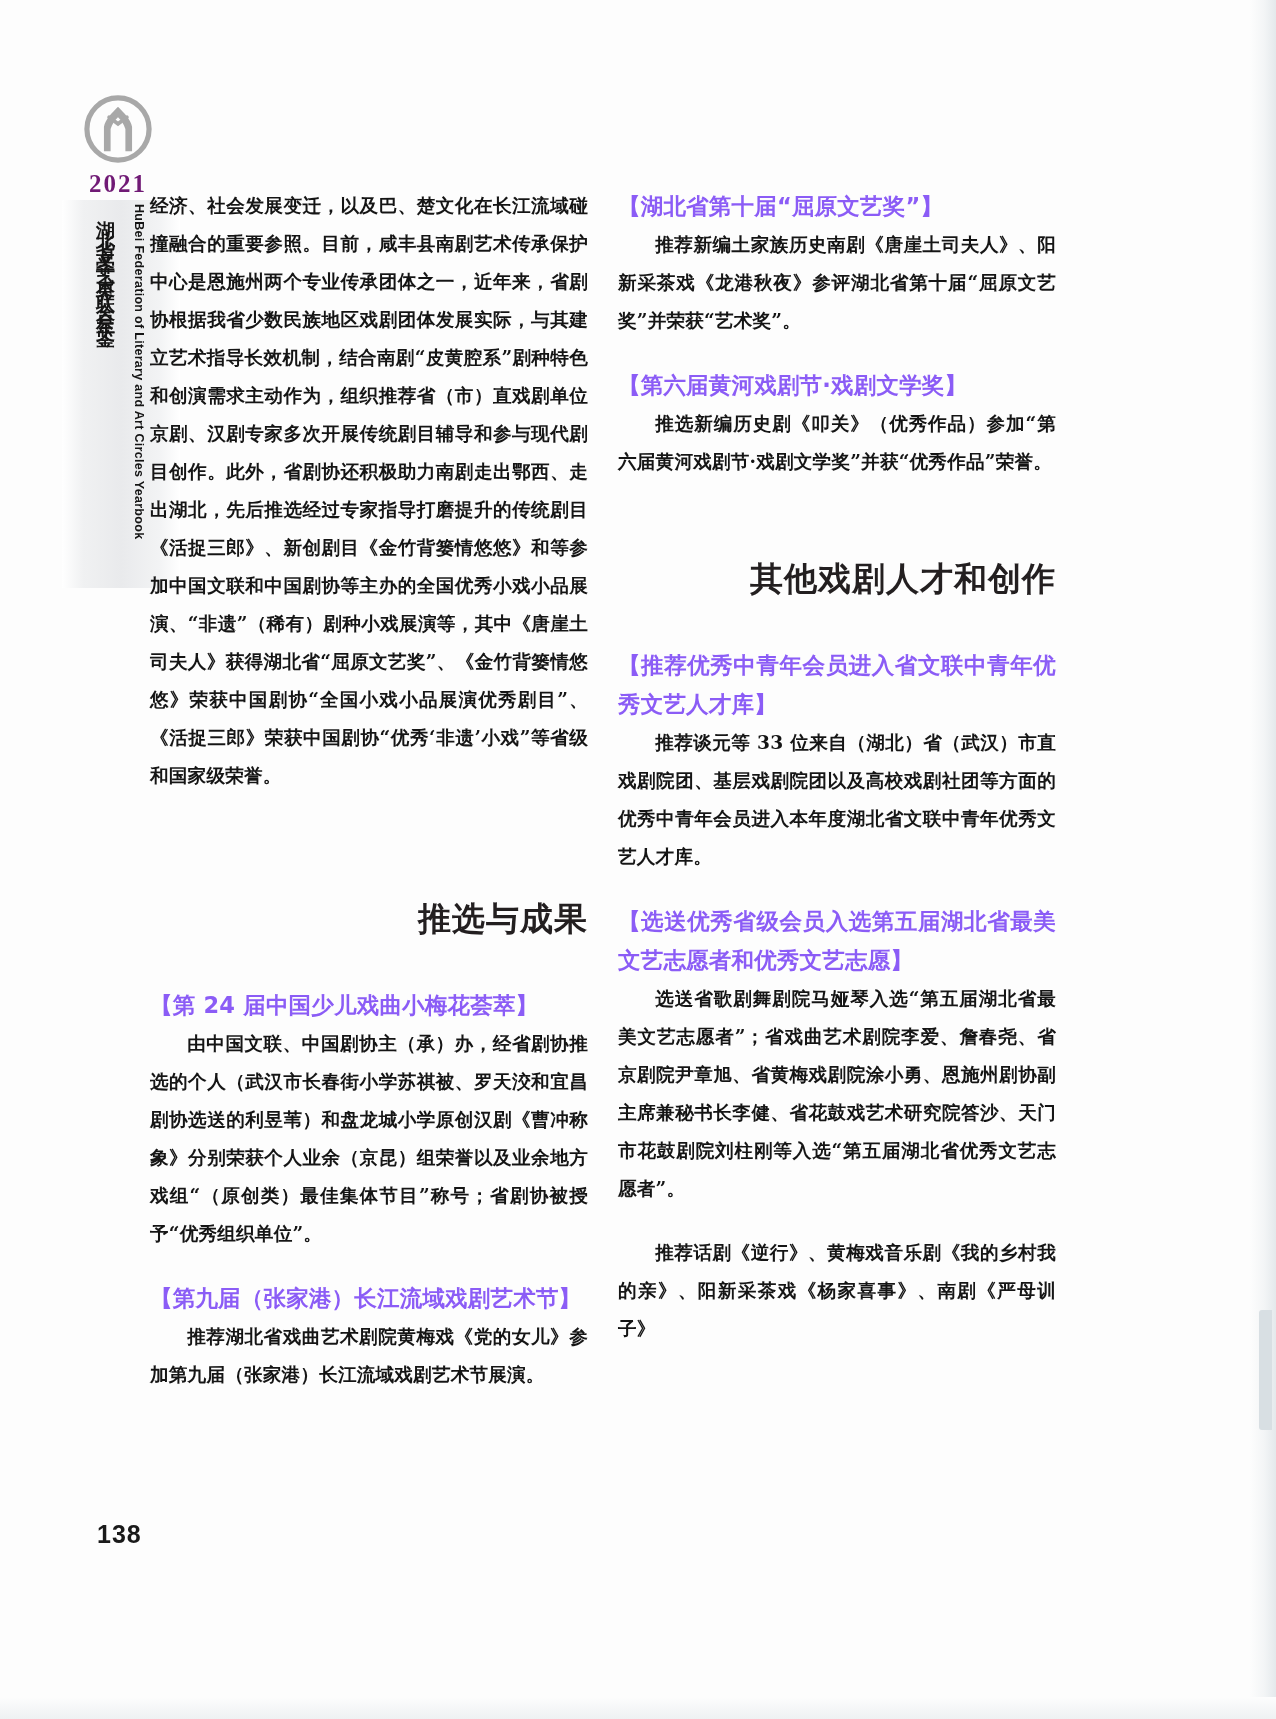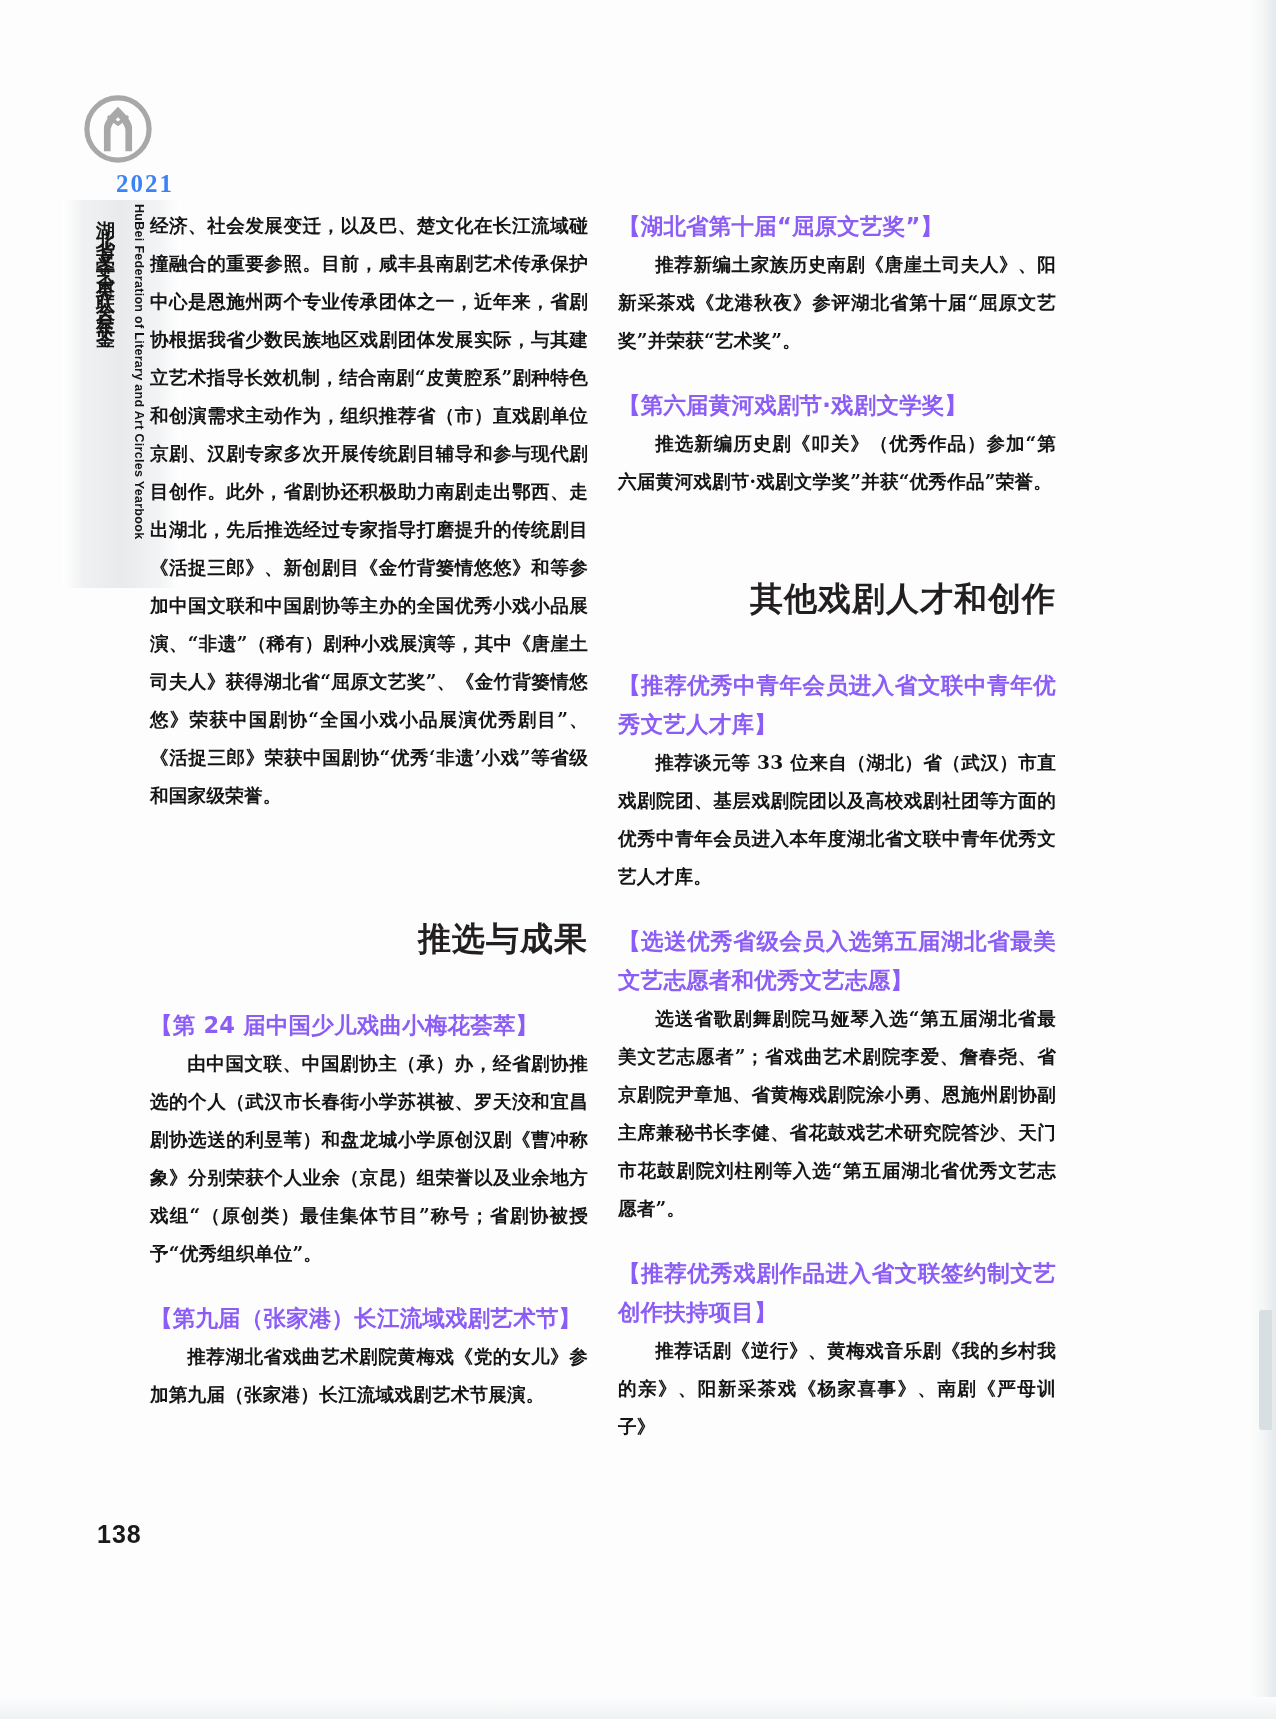--- a/index.html
+++ b/index.html
@@ -52,26 +52,26 @@
     top: 92px;
     width: 112px;
   }
   .logo {
     width: 74px;
     height: 74px;
     margin: 0 auto;
     display: block;
   }
   .year {
-    text-align: right;
+    text-align: center;
     font-family: "Liberation Serif", serif;
     font-weight: bold;
     font-size: 25px;
     letter-spacing: 2px;
-    color: #3b82f6;
+    color: #701a75;
     margin-top: 4px;
   }
   .vertical-band {
     position: absolute;
     left: 62px;
     top: 200px;
     width: 118px;
     height: 388px;
     background: linear-gradient(to right, #ffffff 0%, #f0f1f2 18%, #e9eaec 50%, #f2f3f4 82%, #ffffff 100%);
     display: flex;
@@ -99,21 +99,21 @@
     font-size: 12.5px;
     letter-spacing: 0.3px;
     color: #141414;
     padding-top: 4px;
     margin-left: 2px;
   }
 
   
   .col {
     position: absolute;
-    top: 207px;
+    top: 187px;
     width: 438px;
   }
   .col-left  { left: 150px; }
   .col-right { left: 618px; }
 
   p.body {
     margin: 0;
     font-family: "DejaVu Serif", "Liberation Serif", serif;
     font-weight: bold;
     font-size: 18.6px;
@@ -230,20 +230,19 @@
     <h2 class="sub-title">【推荐优秀中青年会员进入省文联中青年优秀文艺人才库】</h2>
     <p class="body indent">推荐谈元等 33 位来自（湖北）省（武汉）市直戏剧院团、基层戏剧院团以及高校戏剧社团等方面的优秀中青年会员进入本年度湖北省文联中青年优秀文艺人才库。</p>
 
     <div class="gap-s"></div>
 
     <h2 class="sub-title">【选送优秀省级会员入选第五届湖北省最美文艺志愿者和优秀文艺志愿】</h2>
     <p class="body indent">选送省歌剧舞剧院马娅琴入选“第五届湖北省最美文艺志愿者”；省戏曲艺术剧院李爱、詹春尧、省京剧院尹章旭、省黄梅戏剧院涂小勇、恩施州剧协副主席兼秘书长李健、省花鼓戏艺术研究院答沙、天门市花鼓剧院刘柱刚等入选“第五届湖北省优秀文艺志愿者”。</p>
 
     <div class="gap-s"></div>
 
-    <h2 class="sub-title">【推荐优秀戏剧作品进入省文联签约制文艺创作扶持项目】</h2>
     <p class="body indent">推荐话剧《逆行》、黄梅戏音乐剧《我的乡村我的亲》、阳新采茶戏《杨家喜事》、南剧《严母训子》</p>
 
   </div>
 
   <div class="page-number">138</div>
 
 </div>
 
 </body></html>

